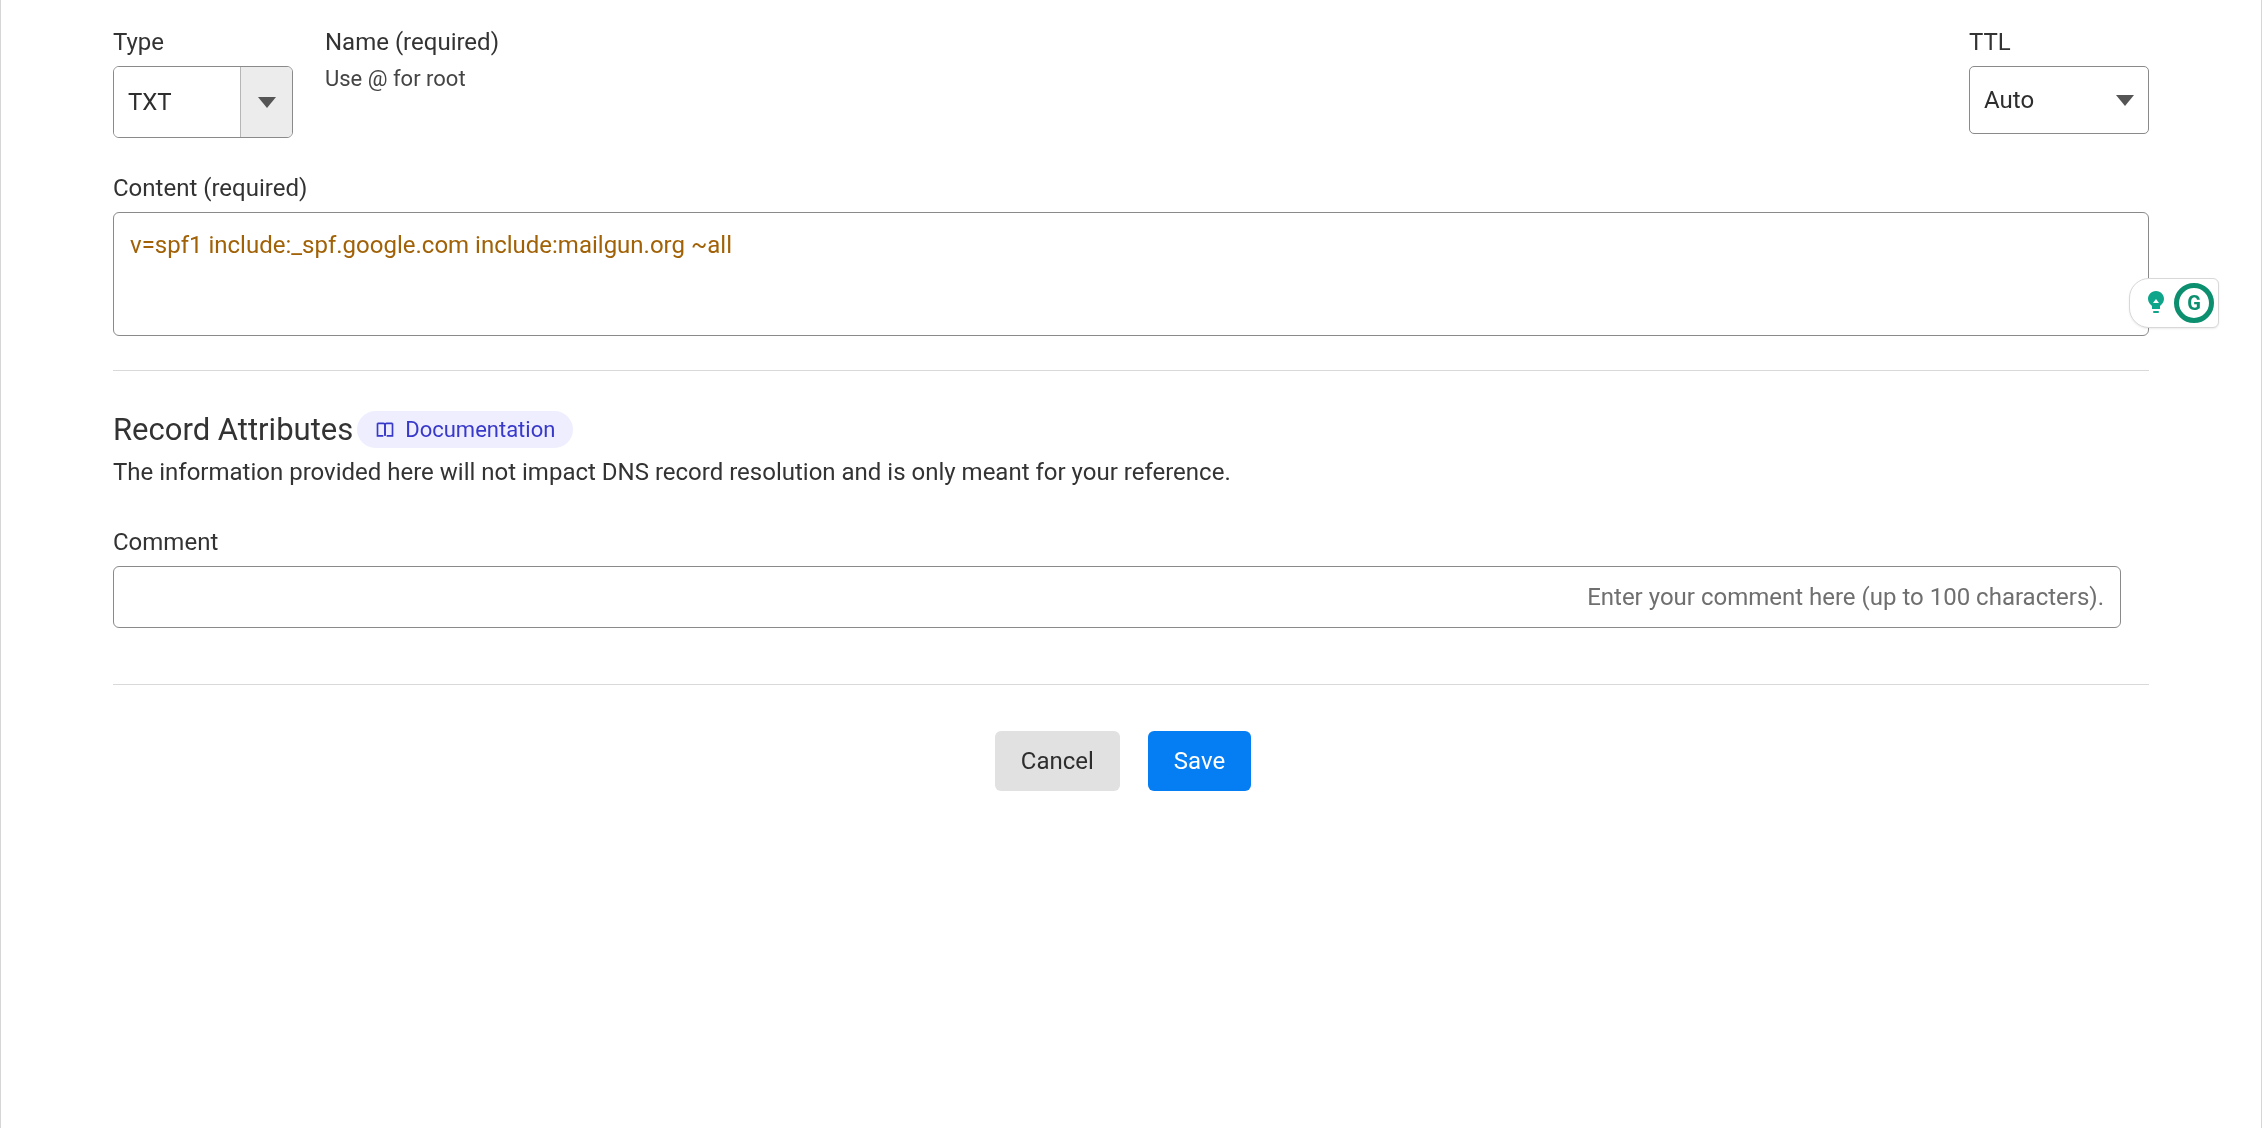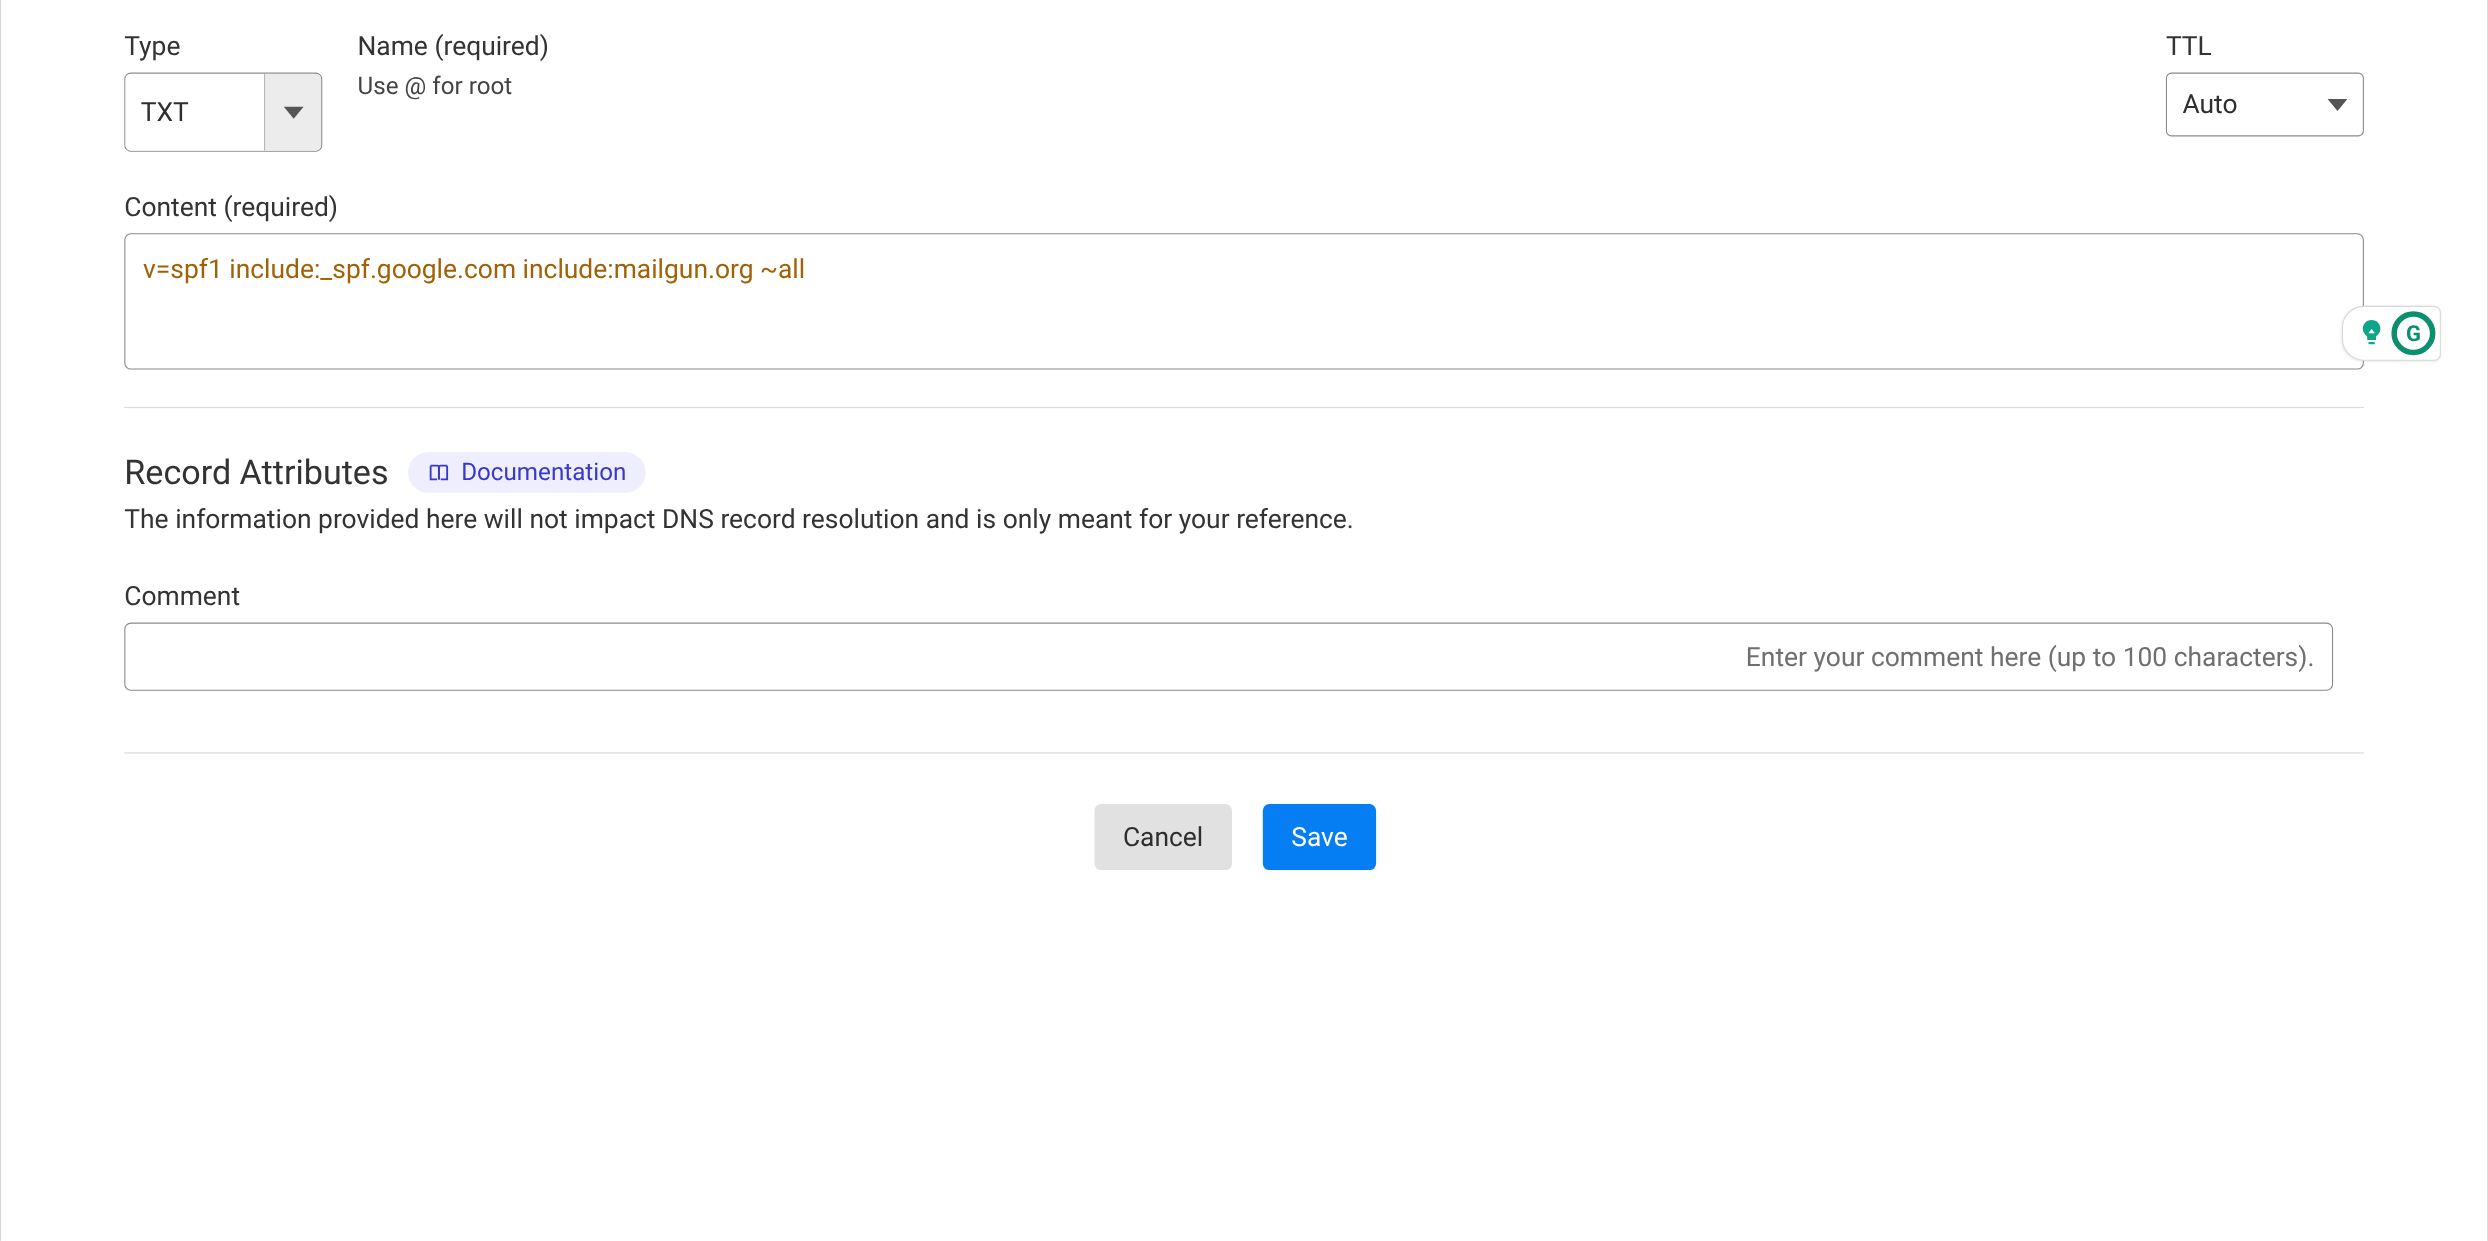--- a/index.html
+++ b/index.html
@@ -106,21 +106,21 @@
       cursor: pointer;
     }
     .spinner .sp-btn + .sp-btn { }
     .hint {
       font-size: 22px;
       color: #444;
     }
     
     .ttl-select {
       display: flex;
-      height: 58px;
+      height: 68px;
       border: 1px solid #8a8a8a;
       border-radius: 5px;
       overflow: hidden;
       align-items: center;
       padding: 0 14px;
       justify-content: space-between;
       background: #fff;
     }
     .ttl-val { font-size: 24px; }
     
@@ -140,21 +140,21 @@
     }
     .section-divider {
       height: 1px;
       background: #d9d9d9;
       margin: 28px 0 40px 0;
     }
     
     .attrs-head {
       display: flex;
       align-items: center;
-      gap: 18px;
+      gap: 4px;
     }
     .attrs-title {
       font-size: 31px;
       font-weight: 400;
       color: #333;
     }
     .doc-chip {
       display: inline-flex;
       align-items: center;
       gap: 10px;

